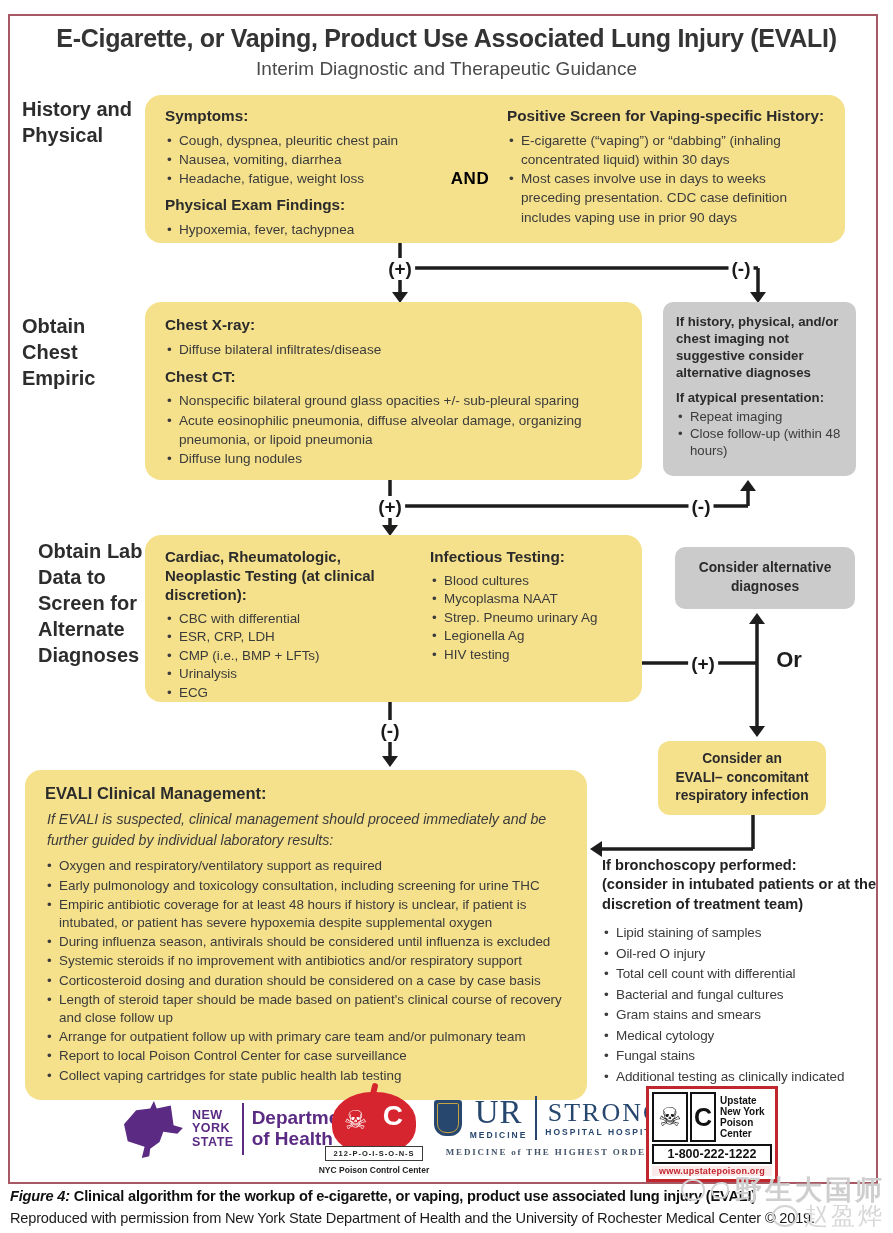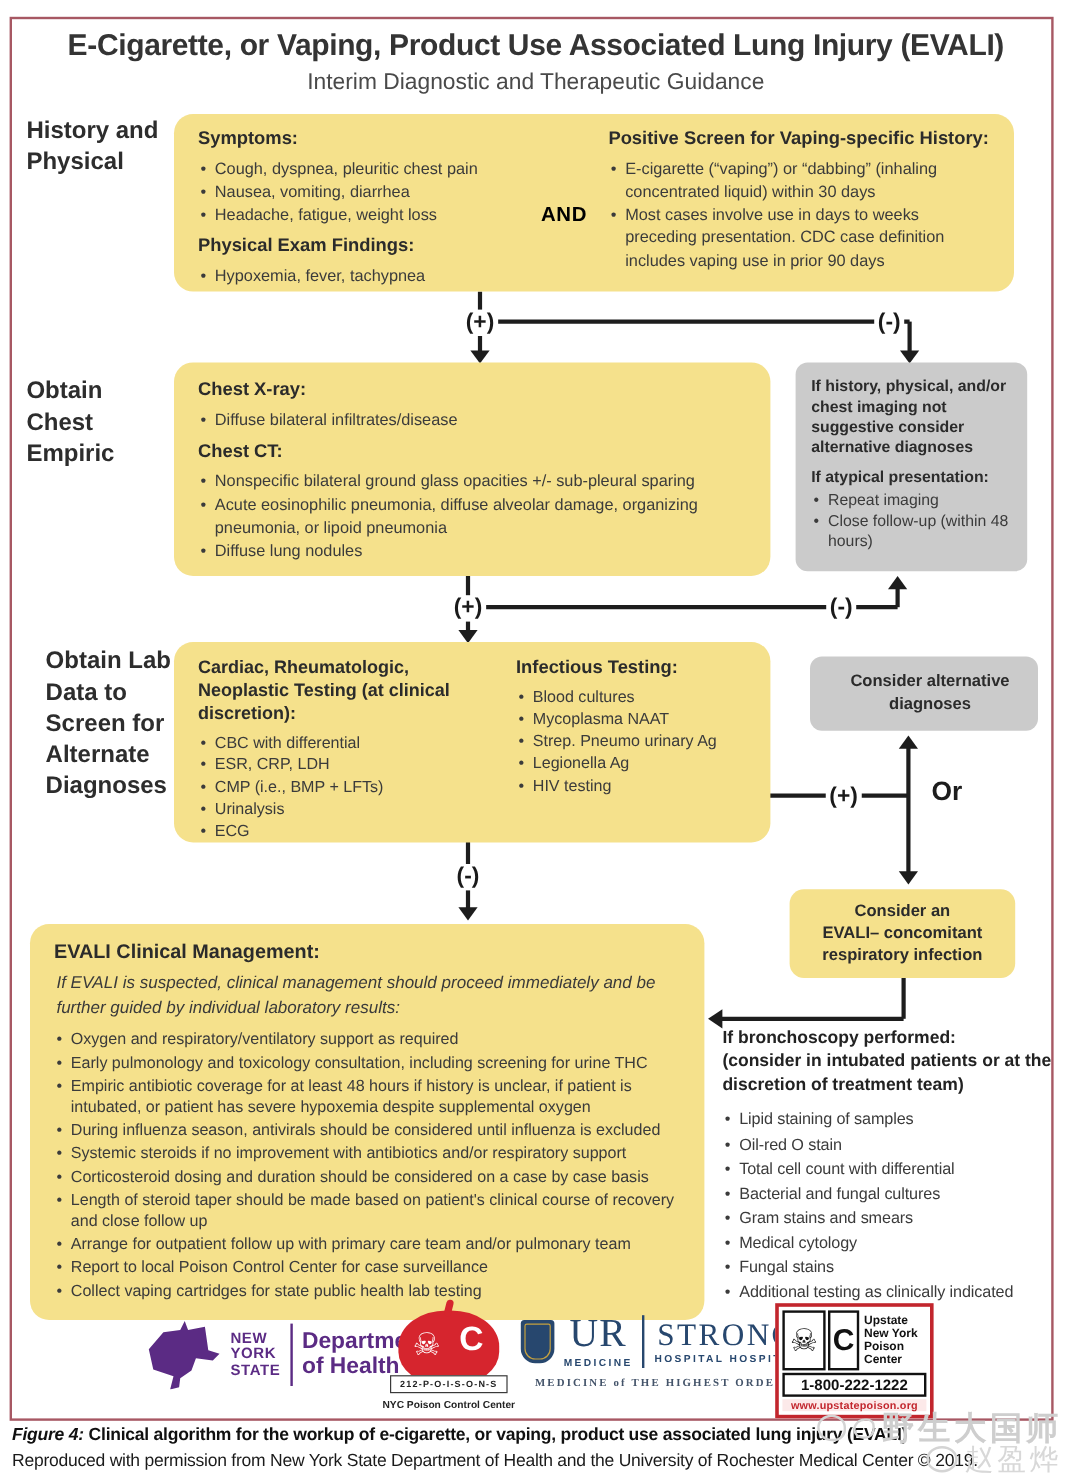--- a/index.html
+++ b/index.html
@@ -177,25 +177,25 @@
       <div>
           <div class="li" style="font-size:13.4px;line-height:1.38;">Blood cultures</div>
           <div class="li" style="font-size:13.4px;line-height:1.38;">Mycoplasma NAAT</div>
           <div class="li" style="font-size:13.4px;line-height:1.38;">Strep. Pneumo urinary Ag</div>
           <div class="li" style="font-size:13.4px;line-height:1.38;">Legionella Ag</div>
           <div class="li" style="font-size:13.4px;line-height:1.38;">HIV testing</div>
         </div>
     </div>
   </div>
 
-  <div class="gbox centerbox" style="left:675px;top:547px;width:180px;height:62px;padding-left:10px;">
+  <div class="gbox centerbox" style="left:675px;top:547px;width:180px;height:62px;">
     <div style="width:150px;">Consider alternative diagnoses</div>
   </div>
 
-  <div class="ybox centerbox" style="left:658px;top:741px;width:188px;height:74px;border-radius:12px;">
+  <div class="ybox centerbox" style="left:658px;top:741px;width:168px;height:74px;border-radius:12px;">
     <div>
       <span style="display:block;">Consider an</span>
       <span style="display:block;">EVALI– concomitant</span>
       <span style="display:block;">respiratory infection</span>
     </div>
   </div>
 
   <div class="ybox mgmt" style="left:25px;top:770px;width:524px;">
     <div class="bh">EVALI Clinical Management:</div>
     <div class="mgmt-intro">If EVALI is suspected, clinical management should proceed immediately and be further guided by individual laboratory results:</div>
@@ -213,21 +213,21 @@
       </div>
   </div>
 
   <div class="bronch">
     <div class="bronch-h">
       <span style="display:block;">If bronchoscopy performed:</span>
       <span style="display:block;">(consider in intubated patients or at the discretion of treatment team)</span>
     </div>
     <div class="bronch-list">
         <div class="li">Lipid staining of samples</div>
-        <div class="li">Oil-red O stain</div>
+        <div class="li">Oil-red O injury</div>
         <div class="li">Total cell count with differential</div>
         <div class="li">Bacterial and fungal cultures</div>
         <div class="li">Gram stains and smears</div>
         <div class="li">Medical cytology</div>
         <div class="li">Fungal stains</div>
         <div class="li">Additional testing as clinically indicated</div>
       </div>
   </div>
 
   <div class="lbl" style="left:400px;top:269px;">(+)</div>

